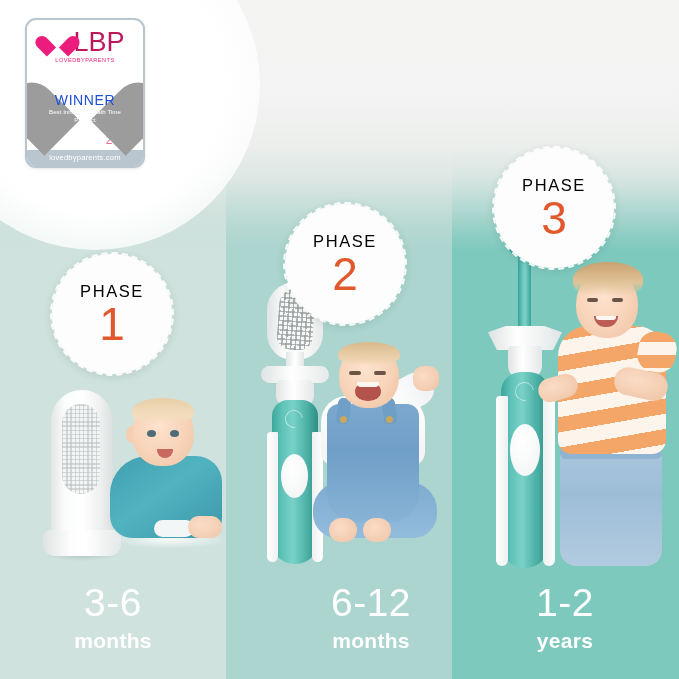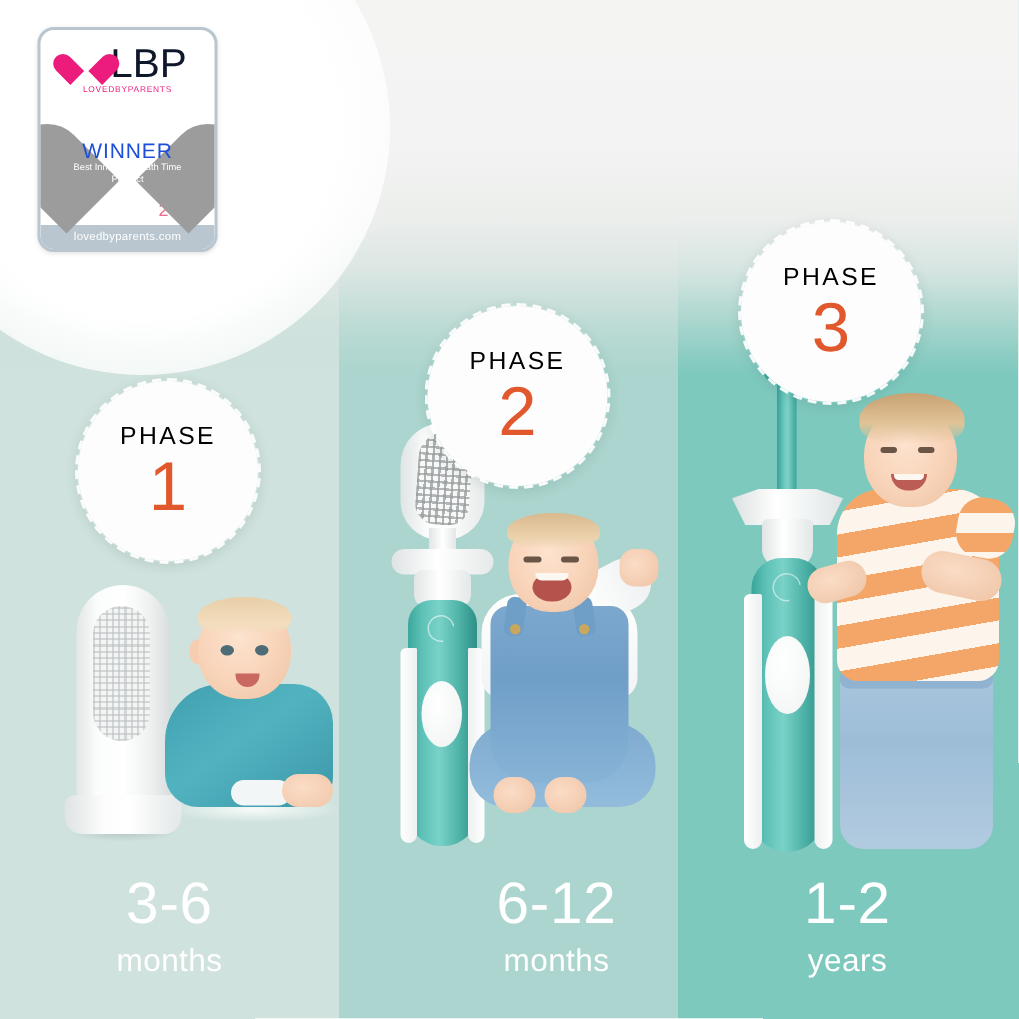--- a/index.html
+++ b/index.html
@@ -43,21 +43,21 @@
     display:flex; flex-direction:column; align-items:center;
   }
   .badge-lbp { display:flex; align-items:center; gap:3px; margin-top:9px; }
   .badge-heart { width:25px; height:23px; position:relative; }
   .badge-heart::before, .badge-heart::after {
     content:""; position:absolute; width:13px; height:20px;
     background:#ec1c7d; border-radius:13px 13px 0 0; top:1px;
   }
   .badge-heart::before { left:0; transform:rotate(-45deg); transform-origin:50% 100%; }
   .badge-heart::after  { left:12px; transform:rotate(45deg); transform-origin:50% 100%; }
-  .badge-lbp-text { font-size:27px; font-weight:400; color:#0f172a; letter-spacing:0px; line-height:1; }
+  .badge-lbp-text { font-size:27px; font-weight:400; color:#be185d; letter-spacing:0px; line-height:1; }
   .badge-sub { font-size:5.6px; color:#ec1c7d; letter-spacing:0.5px; margin-top:1px; }
   .badge-heartbig {
     position:relative; width:98px; height:72px; margin-top:4px;
   }
   .badge-heartbig .hb {
     position:absolute; left:0; top:0; width:98px; height:72px;
   }
   .badge-heartbig .hb::before, .badge-heartbig .hb::after {
     content:""; position:absolute; width:50px; height:68px;
     background:#9c9c9c; border-radius:50px 50px 0 0; top:3px;
@@ -123,21 +123,21 @@
   #phase1 { left:50px; top:252px; }
   #phase2 { left:283px; top:202px; }
   #phase3 { left:492px; top:146px; }
 
   
   .age-block {
     position:absolute; bottom:26px; text-align:center; color:#ffffff;
     width:226px;
   }
   .age-range { font-size:39px; font-weight:300; line-height:1; letter-spacing:0.5px; }
-  .age-unit  { font-size:21px; font-weight:400; margin-top:7px; letter-spacing:0.3px; }
+  .age-unit  { font-size:21px; font-weight:700; margin-top:7px; letter-spacing:0.3px; }
   #age1 { left:0px; }
   #age2 { left:226px;margin-left:32px; }
   #age3 { left:452px; }
 
   
   .fingerbrush { position:absolute; left:43px; top:390px; width:78px; height:172px; }
   .fb-body {
     position:absolute; left:8px; top:0; width:62px; height:148px;
     background:linear-gradient(to right,#e3e6e6 0%,#fbfcfc 22%,#ffffff 50%,#f0f2f2 78%,#dadede 100%);
     border-radius:31px 31px 6px 6px;

